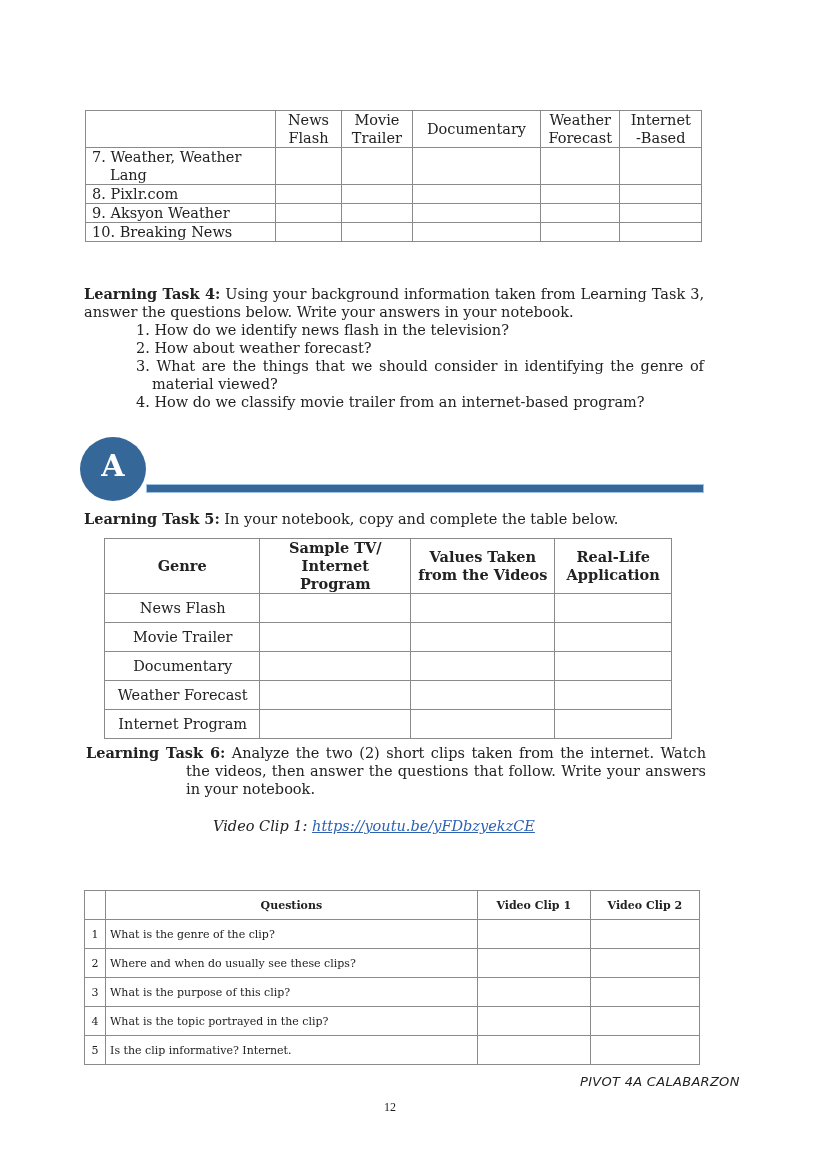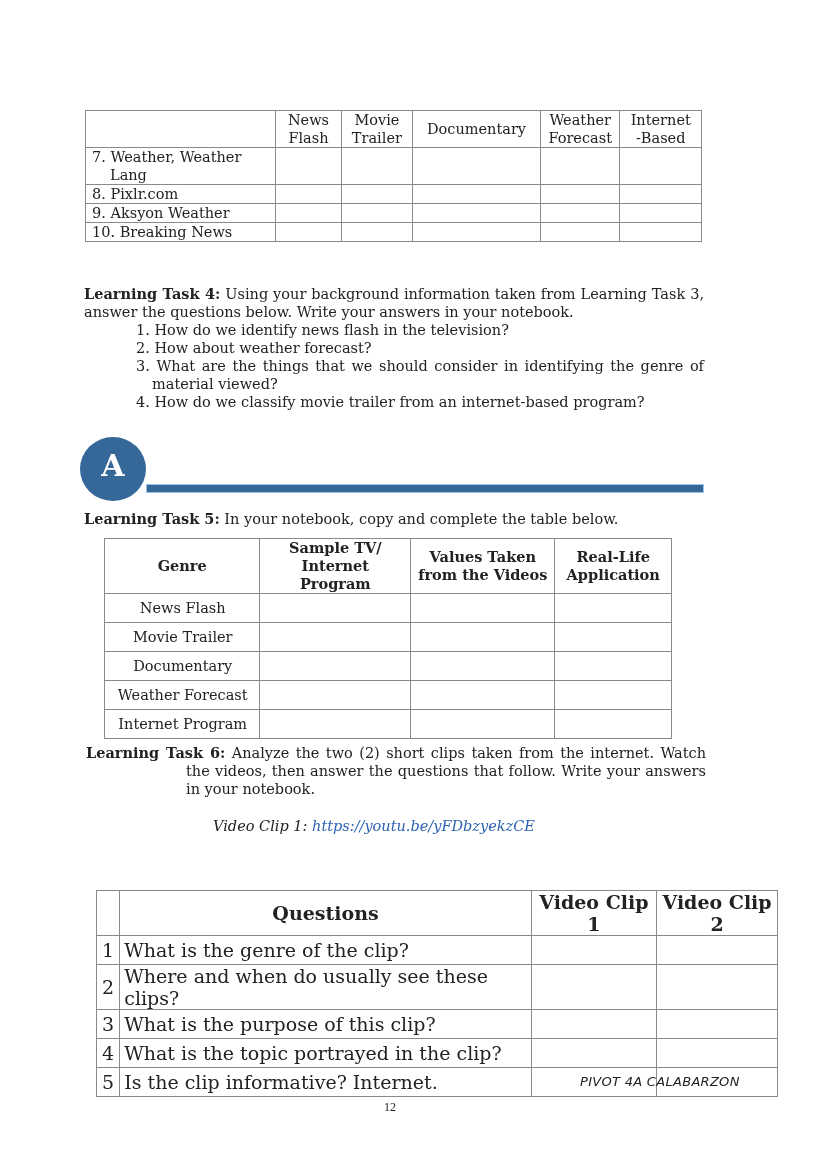--- a/index.html
+++ b/index.html
@@ -17,25 +17,25 @@
   .para { left: 84px; width: 620px; line-height: 18px; text-align: justify; font-size: 14.5px; }
   .bold { font-weight: bold; }
   ol.list { margin: 0; padding-left: 0; list-style: none; }
   ol.list li { padding-left: 68px; text-indent: -16px; text-align: justify; }
   .badge { left: 80px; top: 437px; width: 66px; height: 64px; border-radius: 50%; background: #356899;
            color: #fff; font-weight: bold; font-size: 30px; text-align: center; line-height: 58px; font-family: "DejaVu Serif", serif; }
   .bar { left: 147px; top: 485px; width: 556px; height: 7px; background: #356899; box-shadow: 0 0 0 1px #9cc3e6; }
   .t2 { left: 104px; top: 538px; width: 568px; font-size: 14.5px; }
   .t2 th { font-family: "DejaVu Serif", serif; font-weight: bold; text-align: center; height: 49px; line-height: 18px; font-size: 14.5px; }
   .t2 td { height: 28px; padding-left: 5px; text-align: center; }
-  .t3 { left: 96px; top: 890px; width: 682px; font-size: 19px; }
+  .t3 { left: 84px; top: 890px; width: 616px; font-size: 11px; }
   .t3 th { font-weight: bold; text-align: center; height: 28px; }
   .t3 td { height: 28px; }
   .t3 .num { text-align: center; width: 14px; padding: 0 3px; }
-  .link { color: #2d62b3; }
+  .link { color: #2d62b3; text-decoration: underline; }
   .italic { font-style: italic; }
   .footer { left: 580px; top: 1074px; font-family: "DejaVu Sans", "Liberation Sans", sans-serif; font-style: italic; font-size: 13px; letter-spacing: 0.3px; color: #222; }
   .pagenum { left: 384px; top: 1100px; font-family: Liberation Serif, serif; font-size: 12px; color: #222; }
 </style>
 </head>
 <body>
 
 <table class="abs t1">
   <tbody>
       <tr>

